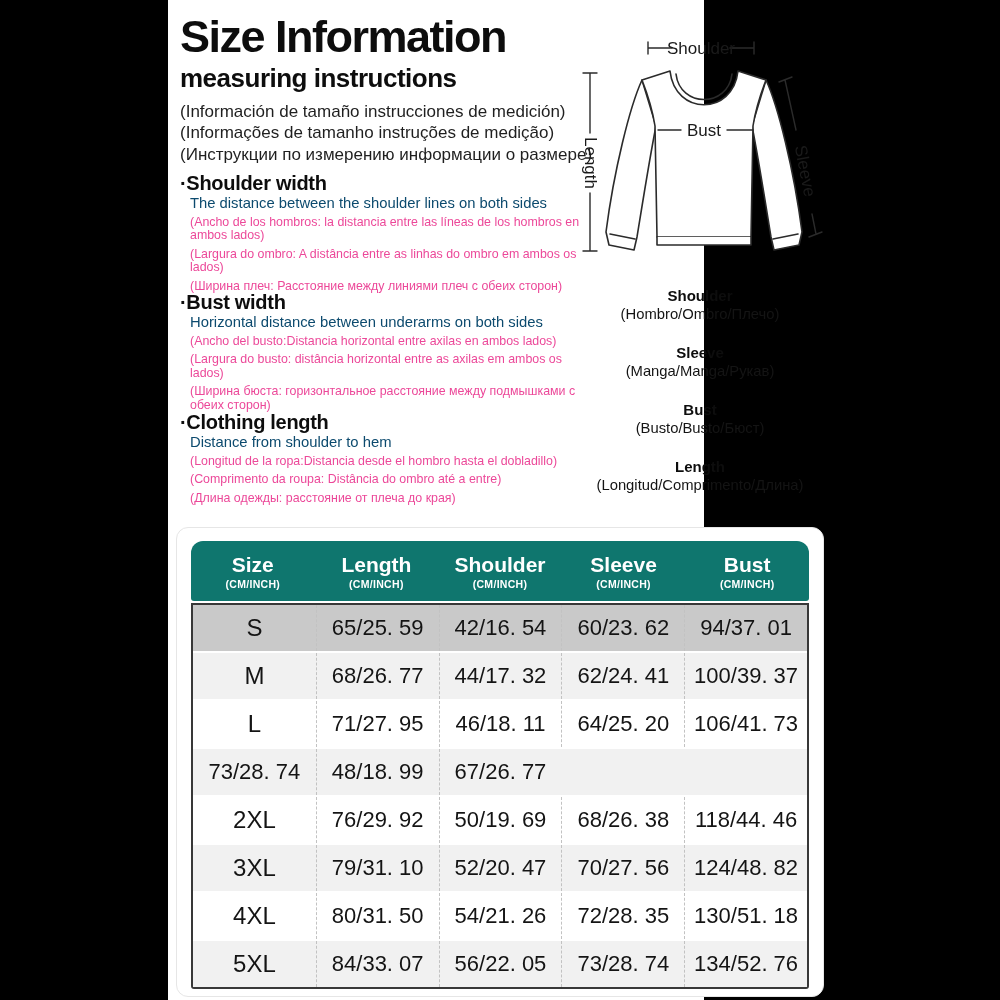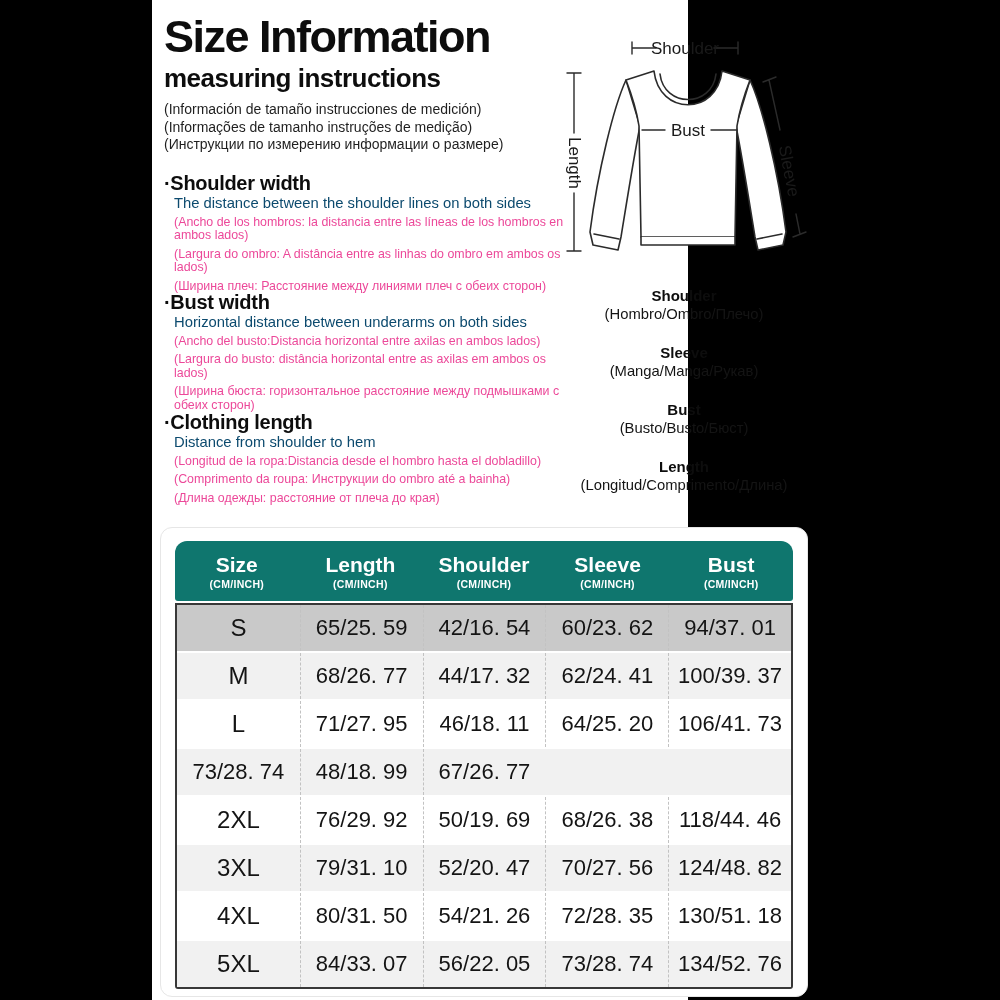--- a/index.html
+++ b/index.html
@@ -4,28 +4,28 @@
 <style>
   html,body{margin:0;padding:0;}
   body{
     width:1000px;height:1000px;position:relative;
     background:#000;
     font-family:"Liberation Sans", sans-serif;
     color:#1a1a1a;
     overflow:hidden;
   }
   .content{
-    position:absolute;left:152px;top:0;width:536px;height:1000px;
+    position:absolute;left:168px;top:0;width:536px;height:1000px;
     background:#fff;
   }
   
   .title-block{position:absolute;left:12px;top:14px;width:420px;}
   .main-title{font-size:45px;font-weight:bold;letter-spacing:-1.5px;line-height:1.0;color:#0d0d0d;}
   .sub-title{font-size:26px;font-weight:bold;letter-spacing:-0.5px;margin-top:4px;color:#0d0d0d;}
-  .title-trans{margin-top:7px;font-size:14px;line-height:1.25;color:#1f1f1f;}
+  .title-trans{margin-top:7px;font-size:17px;line-height:1.25;color:#1f1f1f;}
   
   .section{position:absolute;left:12px;width:414px;}
   .s1{top:172px;} .s2{top:291px;} .s3{top:411px;}
   .section-heading{font-size:20px;font-weight:bold;line-height:22px;color:#0d0d0d;letter-spacing:-0.3px;}
   .section-desc{font-size:14.8px;line-height:16px;margin-left:10px;margin-top:1px;color:#0c4a6e;}
   .section-trans{margin-left:10px;margin-top:5px;}
   .trans-line{font-size:12.4px;line-height:13.4px;color:#ec4899;margin-top:5px;}
   
   .diagram{position:absolute;left:400px;top:18px;width:256px;height:252px;}
   .diagram svg{display:block;}
@@ -93,21 +93,21 @@
       <div class="trans-line">(Largura do busto: distância horizontal entre as axilas em ambos os lados)</div>
       <div class="trans-line">(Ширина бюста: горизонтальное расстояние между подмышками с обеих сторон)</div>
     </div>
   </div>
 
   <div class="section s3">
     <div class="section-heading">·Clothing length</div>
     <div class="section-desc">Distance from shoulder to hem</div>
     <div class="section-trans">
       <div class="trans-line">(Longitud de la ropa:Distancia desde el hombro hasta el dobladillo)</div>
-      <div class="trans-line">(Comprimento da roupa: Инструкции do ombro até a bainha)</div>
+      <div class="trans-line">(Comprimento da roupa: Distância do ombro até a entre)</div>
       <div class="trans-line">(Длина одежды: расстояние от плеча до края)</div>
     </div>
   </div>
 
   <div class="diagram">
     <svg width="256" height="252" viewBox="0 0 256 252">
 
       <g stroke="#2b2b2b" stroke-width="1.6" fill="#ffffff" stroke-linejoin="round" stroke-linecap="round">
         <path d="M74,62 C62,88 46,152 38,214 L41,227 L66,232 L69,219 C76,176 82,138 88,108 Z"></path>
         <path d="M198,62 C210,88 226,152 234,214 L231,227 L206,232 L203,219 C196,176 190,138 184,108 Z"></path>

